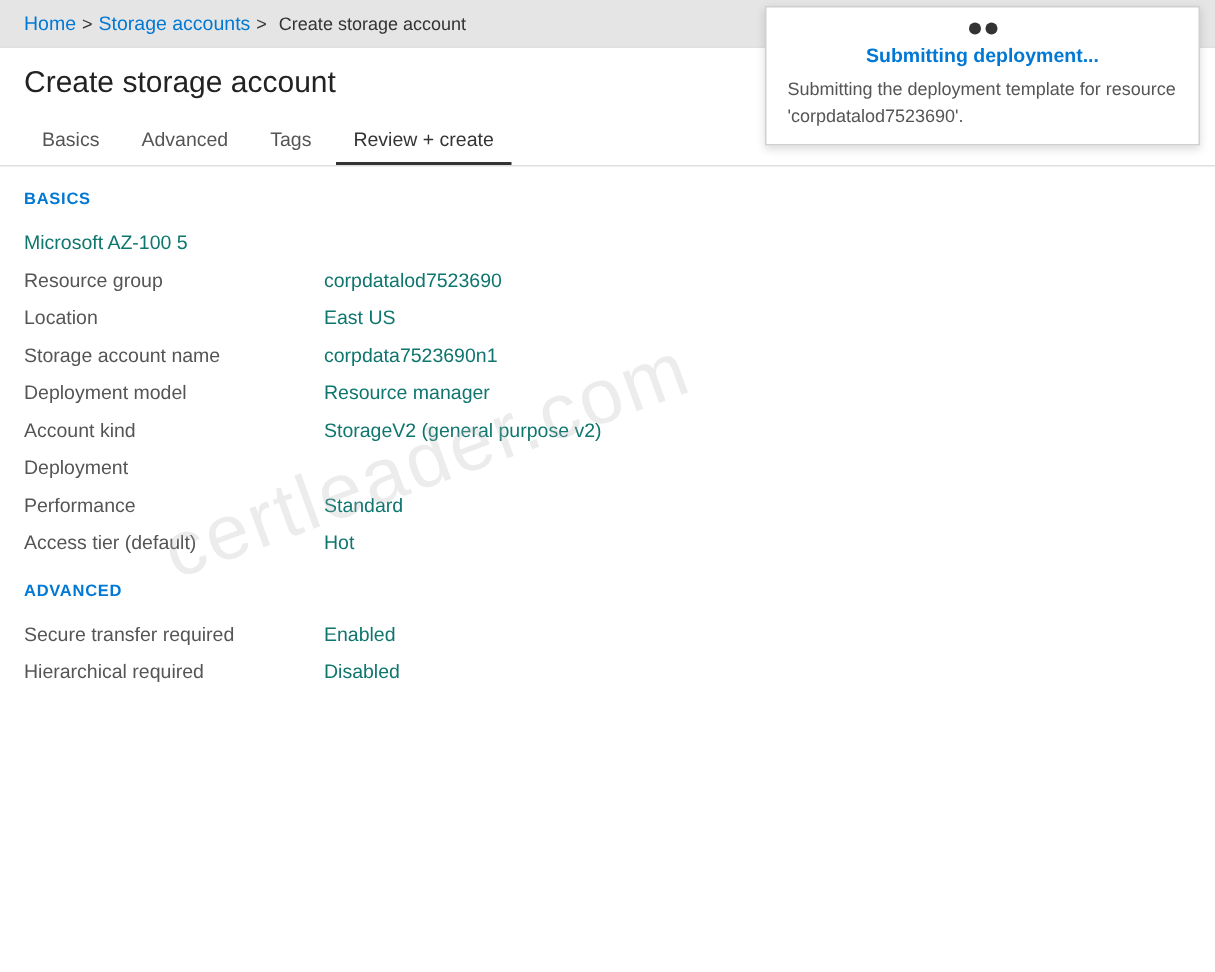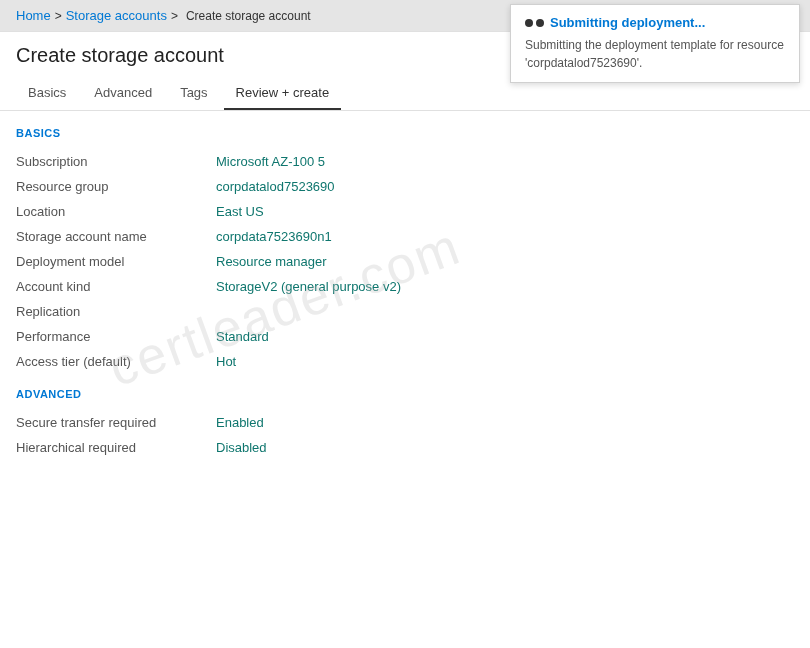--- a/index.html
+++ b/index.html
@@ -45,20 +45,21 @@
       z-index: 100;
     }
     .notification-bar .notif-title {
       color: #0078d4;
       font-weight: 600;
       font-size: 13px;
       display: flex;
       align-items: center;
       gap: 6px;
       margin-bottom: 6px;
+      flex-direction: column;
     }
     .notif-dot {
       width: 8px;
       height: 8px;
       background: #333;
       display: inline-block;
       border-radius: 50%;
       flex-shrink: 0;
     }
     .notif-dots {
@@ -179,21 +180,20 @@
 </div>
 
 <div class="content">
 
   <div class="watermark">certleader.com</div>
 
   <div class="section-block">
     <div class="section-header">BASICS</div>
 
     <div class="field-row">
-      <div class="field-label">Subscription</div>
       <div class="field-value">Microsoft AZ-100 5</div>
     </div>
     <div class="field-row">
       <div class="field-label">Resource group</div>
       <div class="field-value">corpdatalod7523690</div>
     </div>
     <div class="field-row">
       <div class="field-label">Location</div>
       <div class="field-value">East US</div>
     </div>
@@ -203,21 +203,21 @@
     </div>
     <div class="field-row">
       <div class="field-label">Deployment model</div>
       <div class="field-value">Resource manager</div>
     </div>
     <div class="field-row">
       <div class="field-label">Account kind</div>
       <div class="field-value">StorageV2 (general purpose v2)</div>
     </div>
     <div class="field-row">
-      <div class="field-label">Replication</div>
+      <div class="field-label">Deployment</div>
     </div>
     <div class="field-row">
       <div class="field-label">Performance</div>
       <div class="field-value">Standard</div>
     </div>
     <div class="field-row">
       <div class="field-label">Access tier (default)</div>
       <div class="field-value">Hot</div>
     </div>
   </div>

